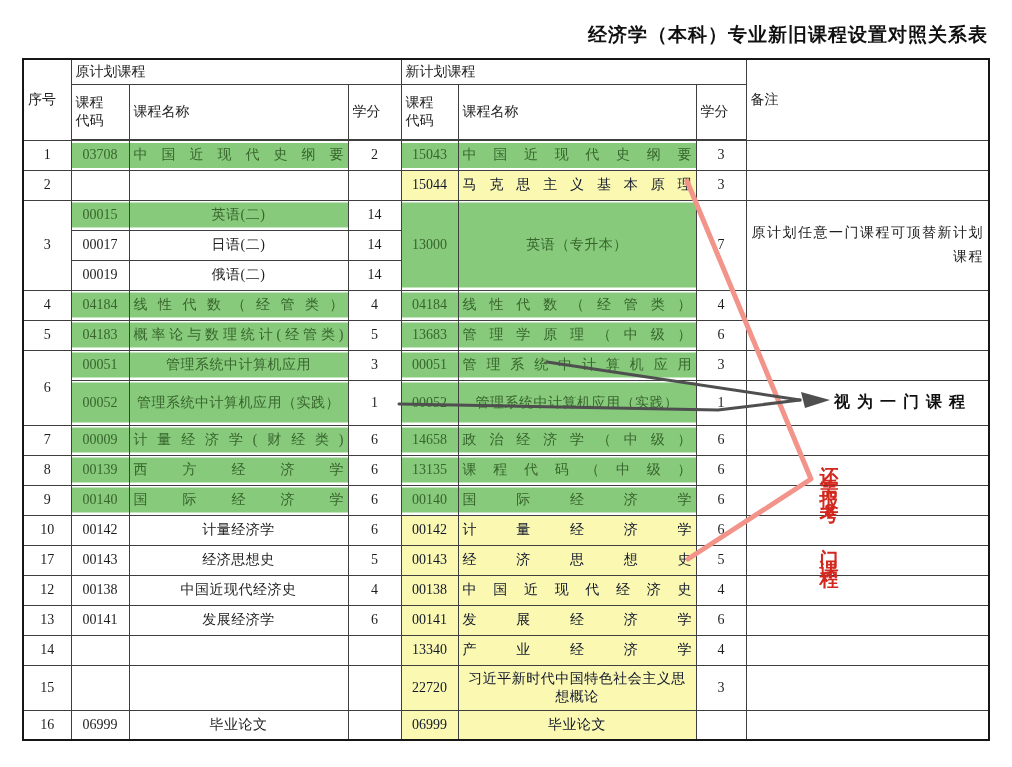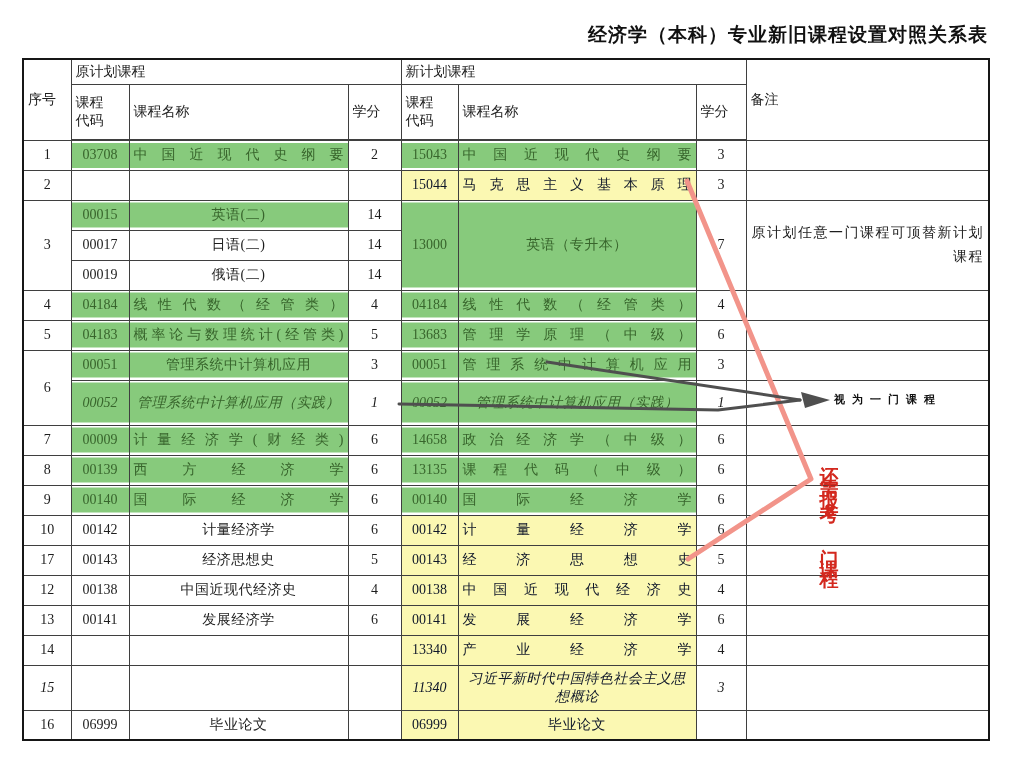--- a/index.html
+++ b/index.html
@@ -18,21 +18,21 @@
     border:2px solid #161616;
   }
   table.cmp th,table.cmp td{
     border:1px solid #3f3f3f;
     font-size:14px;font-weight:400;
     padding:1px 4px;overflow:hidden;
   }
   tr{height:30px;}
   tr.hr1{height:25px;}
   tr.hr2{height:56px;}
-  tr.tall{height:45px;font-style:italic;}
+  tr.tall{height:45px;}
   th{font-size:15px;text-align:left;}
   th.grp{border-bottom-width:2px;}
   tr.hr2 th{border-bottom-width:2px;}
   .wrap2{display:inline-block;width:34px;line-height:1.3;}
   td.sn,td.code,td.cr{text-align:center;}
   td.name{text-align:center;padding:1px 8px;letter-spacing:0.5px;}
   td.dist{text-align:justify;text-align-last:justify;letter-spacing:0;}
   td.rm{
     text-align:right;padding:2px 8px 2px 10px;font-size:13px;
     letter-spacing:1.5px;line-height:1.7;vertical-align:middle;
@@ -43,21 +43,21 @@
       #87ca7c calc(100% - 2px),#ffffff calc(100% - 2px),#ffffff 100%);
     color:#38652c;
   }
   td.y{background:#fbf8b2;color:#0f172a;}
   
   .vt{border-left-width:2px;}
   
   svg.overlay{position:absolute;left:0;top:0;pointer-events:none;z-index:5;}
   .treat-note{
     position:absolute;left:834px;top:392px;z-index:6;
-    font-size:11px;font-weight:bold;letter-spacing:7px;color:#101010;white-space:nowrap;
+    font-size:16px;font-weight:bold;letter-spacing:7px;color:#101010;white-space:nowrap;
   }
   .red-note{
     position:absolute;left:816px;top:452px;z-index:6;
     writing-mode:vertical-rl;text-orientation:upright;
     font-size:19px;font-weight:bold;letter-spacing:12px;color:#d3281e;
     font-family:"Liberation Sans","DejaVu Sans",sans-serif;
   }
 </style>
 </head>
 <body>
@@ -248,21 +248,21 @@
     <td class="code y vt">13340</td>
     <td class="name y dist">产业经济学</td>
     <td class="cr">4</td>
     <td class="rm vt"></td>
   </tr>
   <tr class="tall">
     <td class="sn">15</td>
     <td class="code"></td>
     <td class="name"></td>
     <td class="cr"></td>
-    <td class="code y vt">11340</td>
+    <td class="code y vt">22720</td>
     <td class="name y">习近平新时代中国特色社会主义思想概论</td>
     <td class="cr">3</td>
     <td class="rm vt"></td>
   </tr>
   <tr>
     <td class="sn">16</td>
     <td class="code">06999</td>
     <td class="name">毕业论文</td>
     <td class="cr"></td>
     <td class="code y vt">06999</td>

